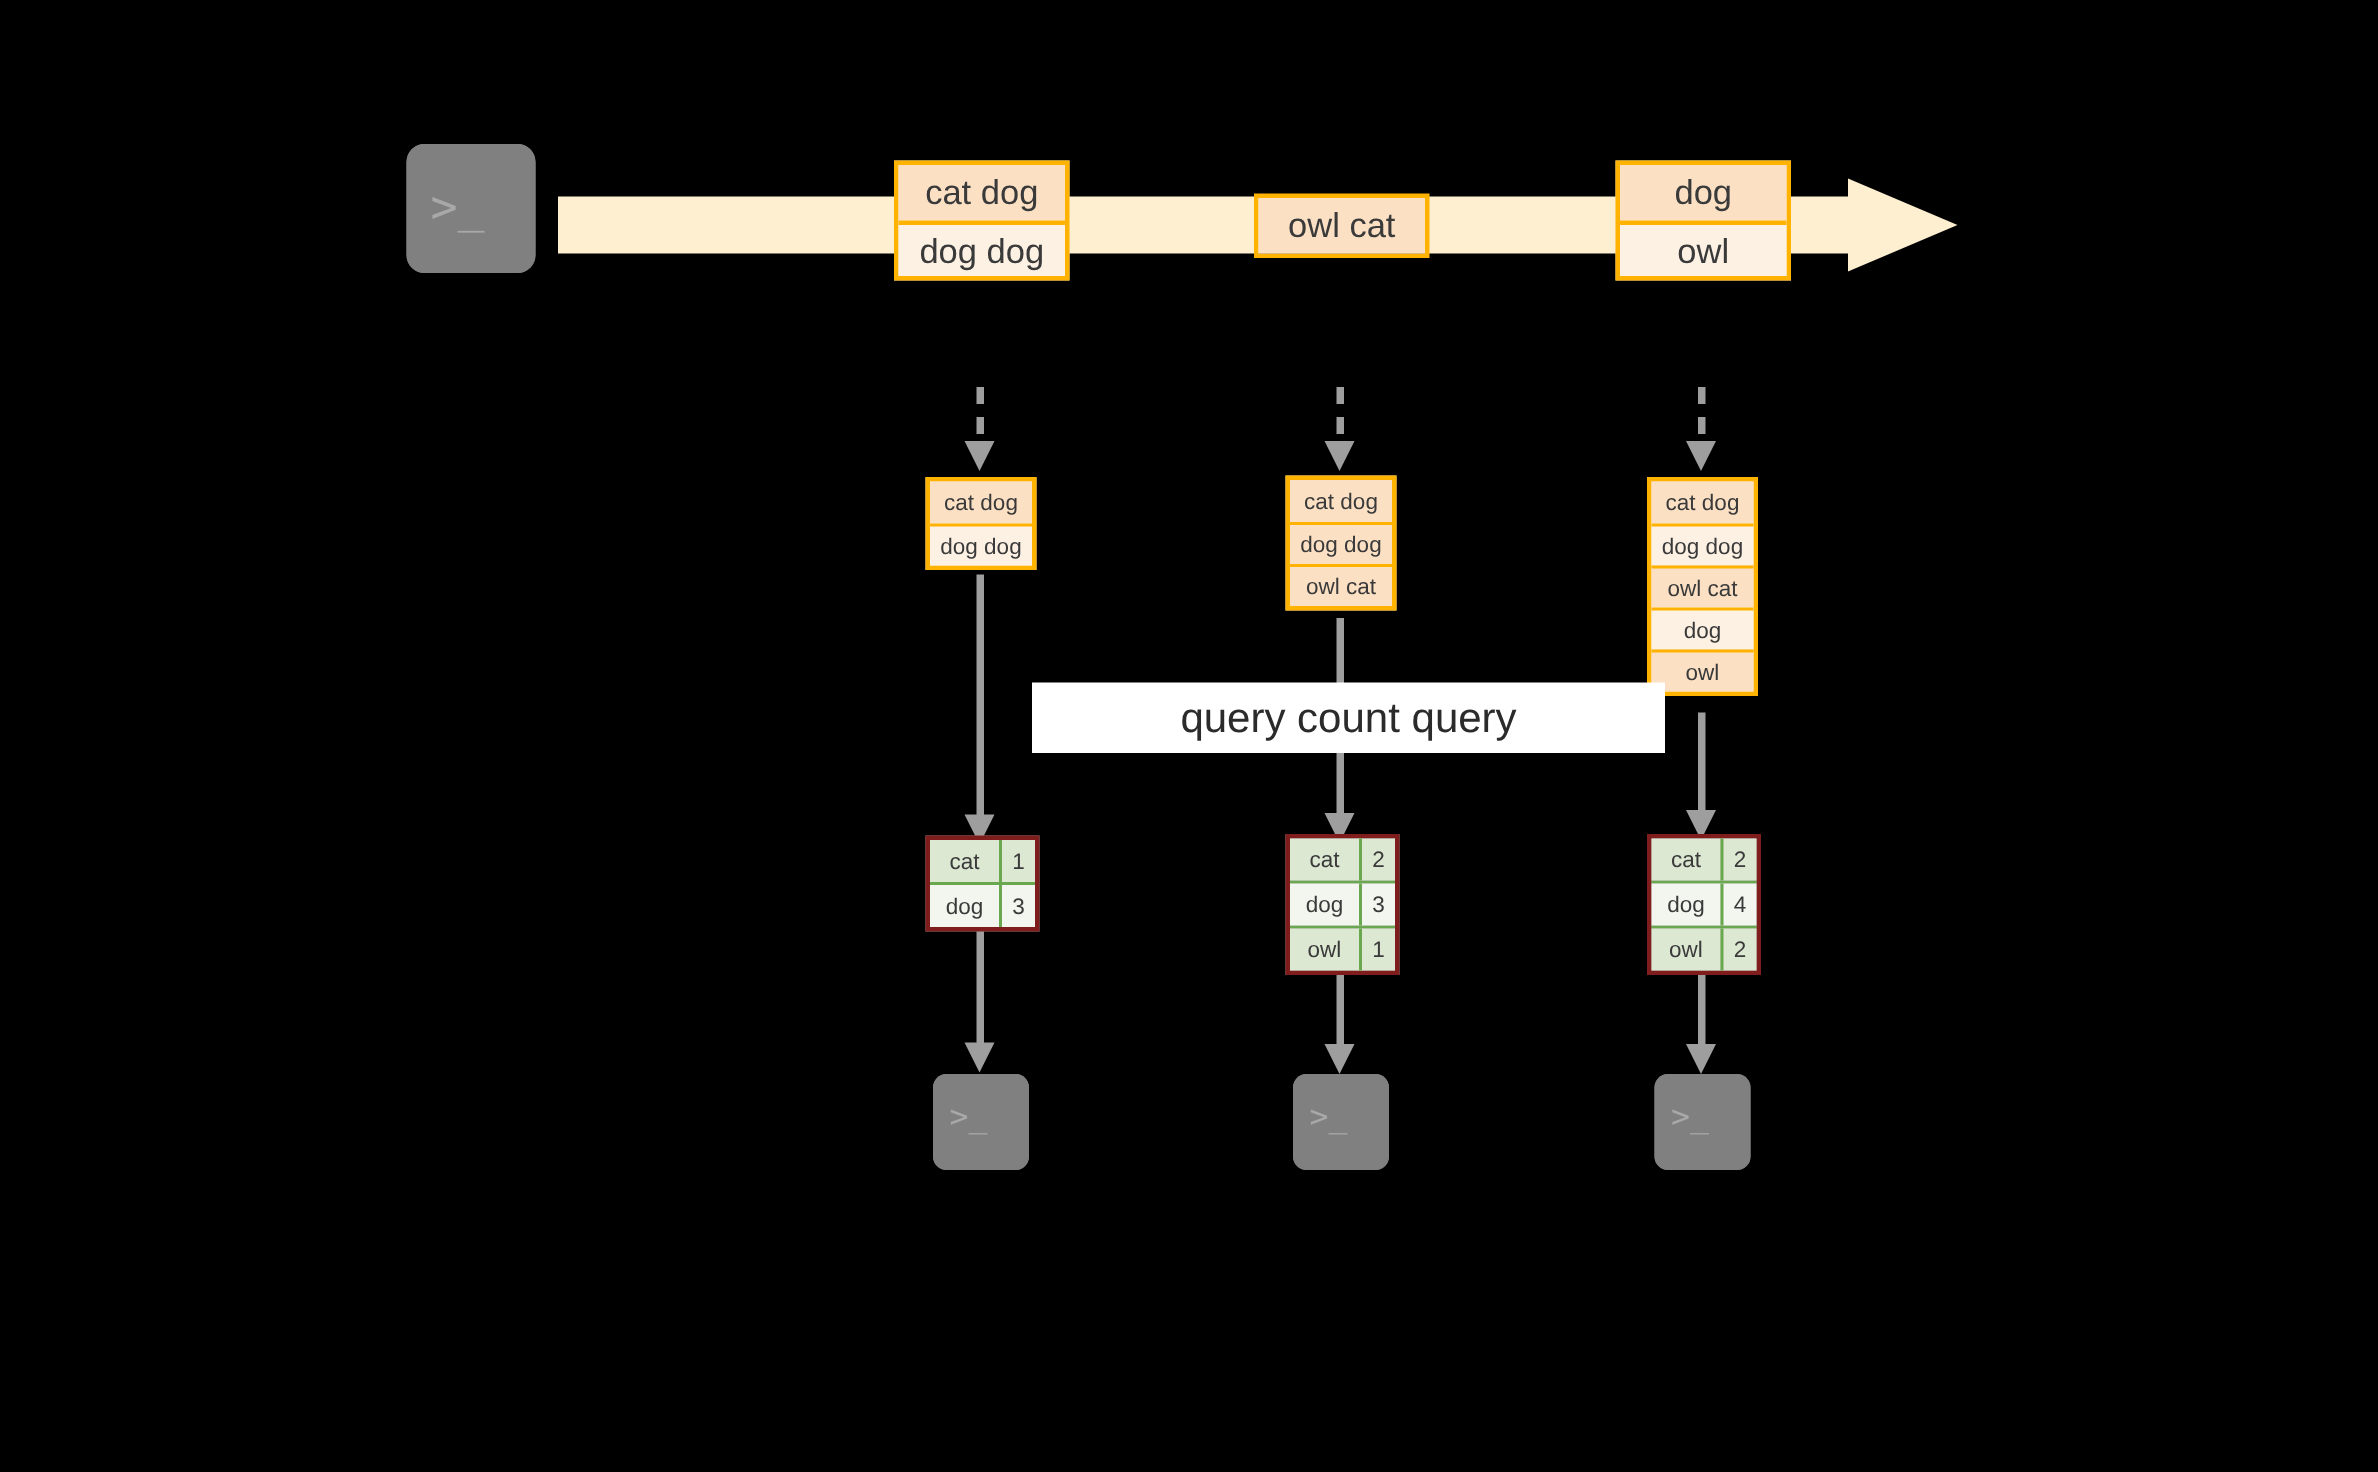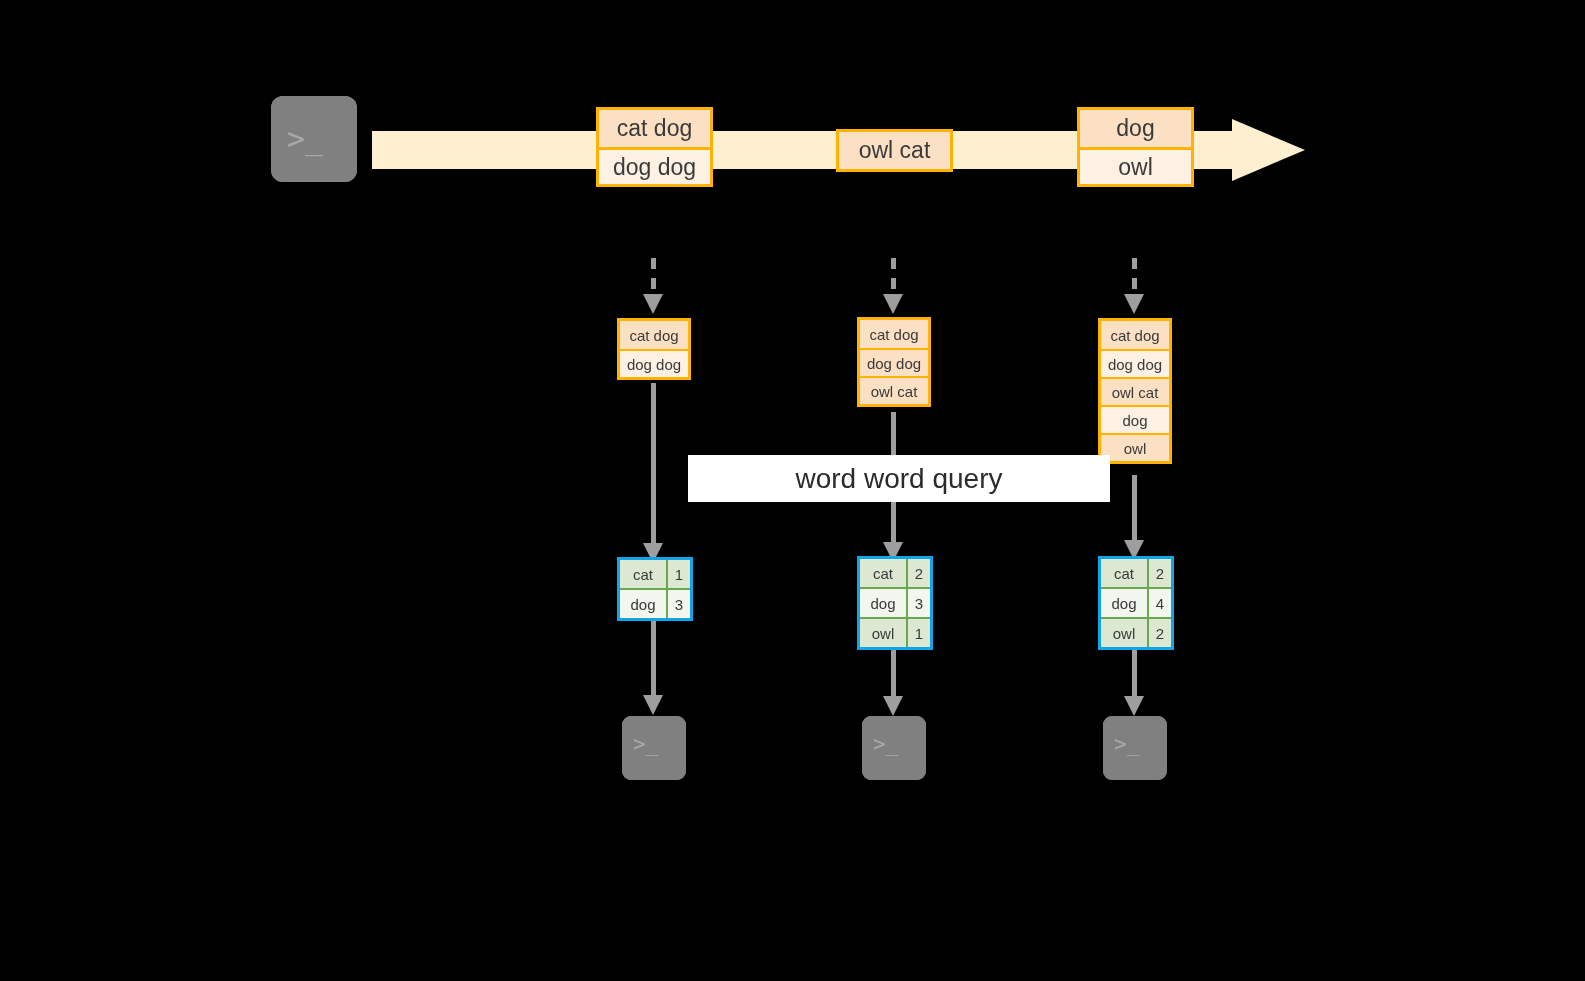--- a/index.html
+++ b/index.html
@@ -107,21 +107,21 @@
 
   
   .evt-group.stack { border-width: 3px; z-index: 5; }
   .evt-group.stack .evt-row { height: 28px; font-size: 15px; }
   .evt-group.stack .evt-row + .evt-row { border-top: 2px solid #FFB300; }
 
   
   .res-table {
     position: absolute;
     box-sizing: border-box;
-    border: 3px solid #0ea5e9;
+    border: 3px solid #7f1d1d;
     background: #a3a3a3;
     z-index: 5;
   }
   .res-row {
     display: flex;
     height: 28px;
   }
   .res-row + .res-row { border-top: 2px solid #6AA84F; }
   .res-row .k, .res-row .v {
     box-sizing: border-box;
@@ -326,16 +326,16 @@
     <div class="ahead" style="top:46px;"></div>
   </div>
 
   <div class="terminal small" style="left:1103px; top:716px;">
     <div class="hatch"></div>
     <div class="inner"></div>
     <div class="prompt">&gt;_</div>
   </div>
 
   <div class="query-band">
-    <span class="label">word word query</span>
+    <span class="label">query count query</span>
   </div>
 
 </div>
 
 </body></html>

